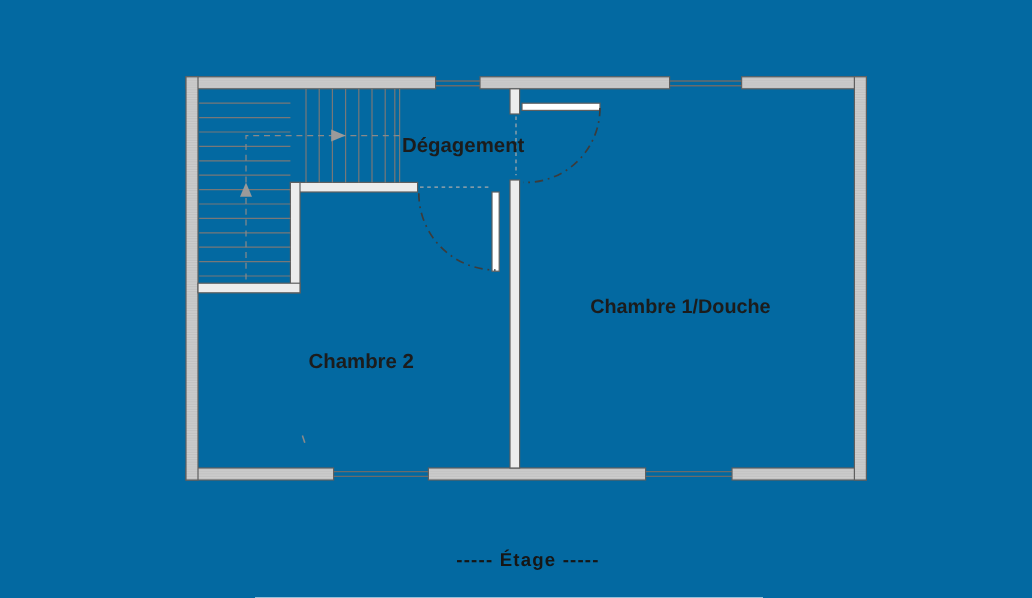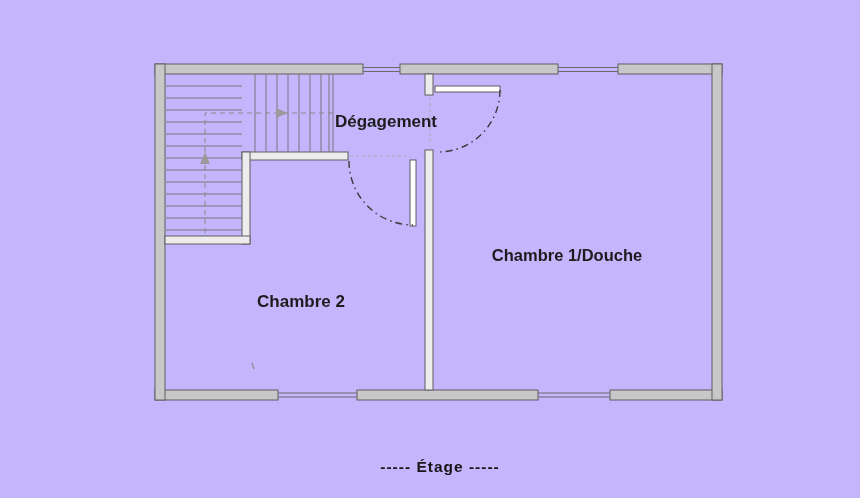--- a/index.html
+++ b/index.html
@@ -1,19 +1,19 @@
 <!DOCTYPE html>
 <html><head>
 <meta charset="utf-8">
 <style>
   html,body{margin:0;padding:0;background:#ffffff;}
   .screen{
     position:relative;
     width:860px;height:498px;
-    background:#c4b5fd;
+    background:#0369a1;
     overflow:hidden;
     font-family:"Liberation Sans", sans-serif;
   }
   svg{display:block;}
   .room-label{
     font-family:"Liberation Sans", sans-serif;
     font-weight:700;
     fill:#1c1c1c;
   }
   .caption-label{

